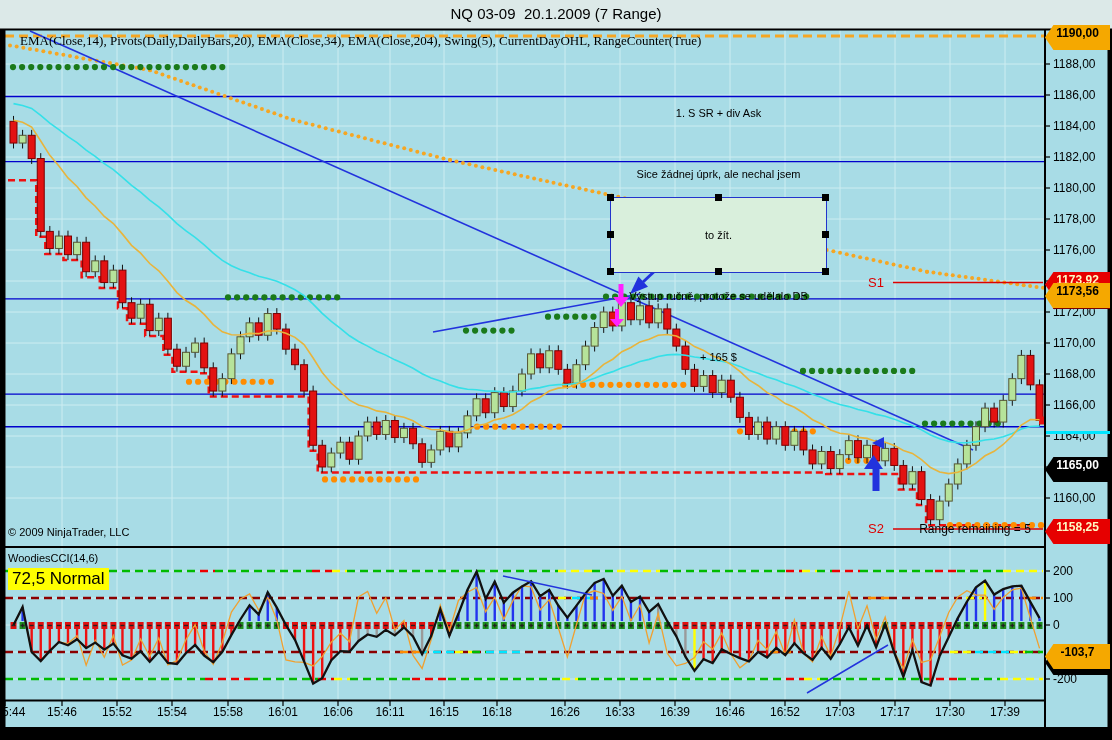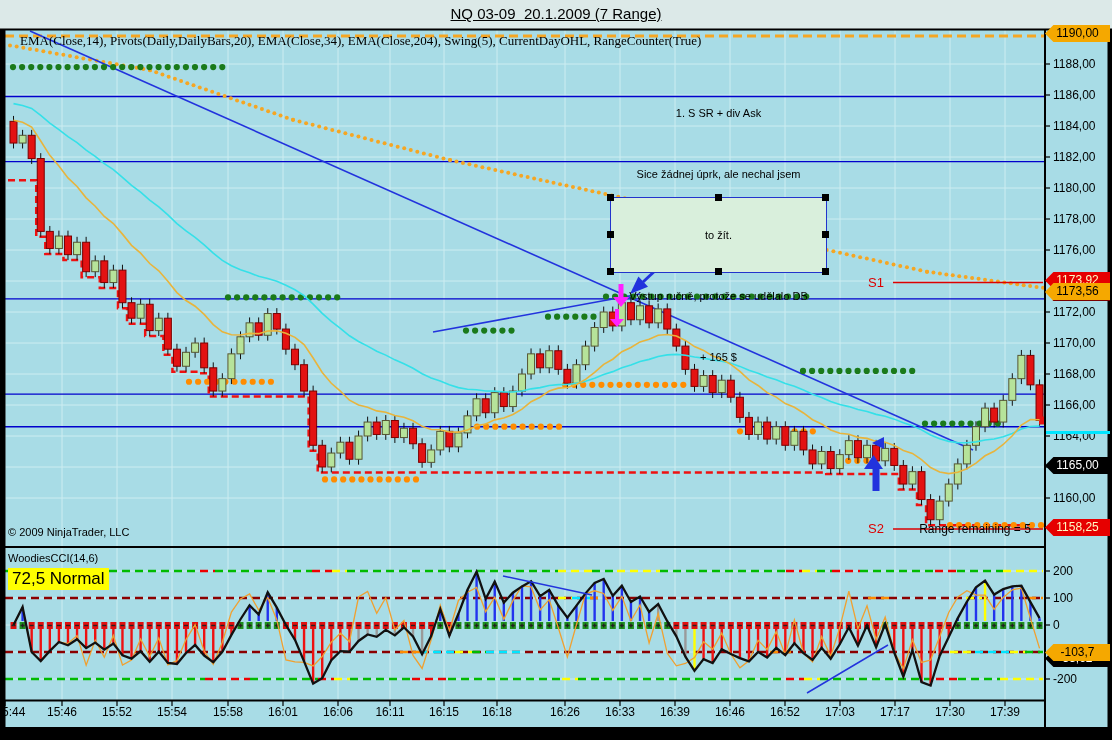--- a/index.html
+++ b/index.html
@@ -1,31 +1,31 @@
 <!DOCTYPE html>
 <html><head>
 <meta charset="utf-8">
 <style>
   html,body{margin:0;padding:0;background:#000;}
   #app{position:relative;width:1112px;height:740px;background:#000;overflow:hidden;
        font-family:"Liberation Sans",sans-serif;}
   #titlebar{position:absolute;left:0;top:0;width:1112px;height:29px;background:#dce9e8;
-       color:#000;font-size:15px;text-align:center;line-height:28px;white-space:pre;text-decoration:underline;}
+       color:#000;font-size:15px;text-align:center;line-height:28px;white-space:pre;}
   #plotbg{position:absolute;left:4px;top:30px;width:1104px;height:697px;background:#a8dce6;}
   svg{position:absolute;left:0;top:0;}
   .ovl{position:absolute;color:#000;}
   #indicator-label{left:20px;top:33px;font-size:13px;font-family:Liberation Serif, serif;}
   #copyright{left:8px;top:526px;font-size:11px;}
   #cci-label{left:8px;top:552px;font-size:11px;}
   #cci-sub{left:8px;top:568px;font-size:17px;background:#ffff00;padding:1px 4px;}
   #note-box{left:610px;top:197px;width:215px;height:74px;background:#d9efdc;
        border:1px solid #2233cc;font-size:11px;line-height:14px;text-align:center;
        display:flex;flex-direction:column;justify-content:center;gap:47px;}
   .handle{position:absolute;width:7px;height:7px;background:#000;}
-  .tag{position:absolute;width:65px;height:17px;font-size:12px;font-weight:normal;
+  .tag{position:absolute;width:65px;height:25px;font-size:12px;font-weight:bold;
        line-height:17px;text-align:center;
        clip-path:polygon(13% 0,100% 0,100% 100%,13% 100%,0 50%);}
   .tag-orange{background:#f5a800;color:#000;}
   .tag-red{background:#e60000;color:#fef9c3;}
   .tag-black{background:#000;color:#fff;margin-top:43px;}
 </style>
 </head>
 <body>
 
 <div id="app">

